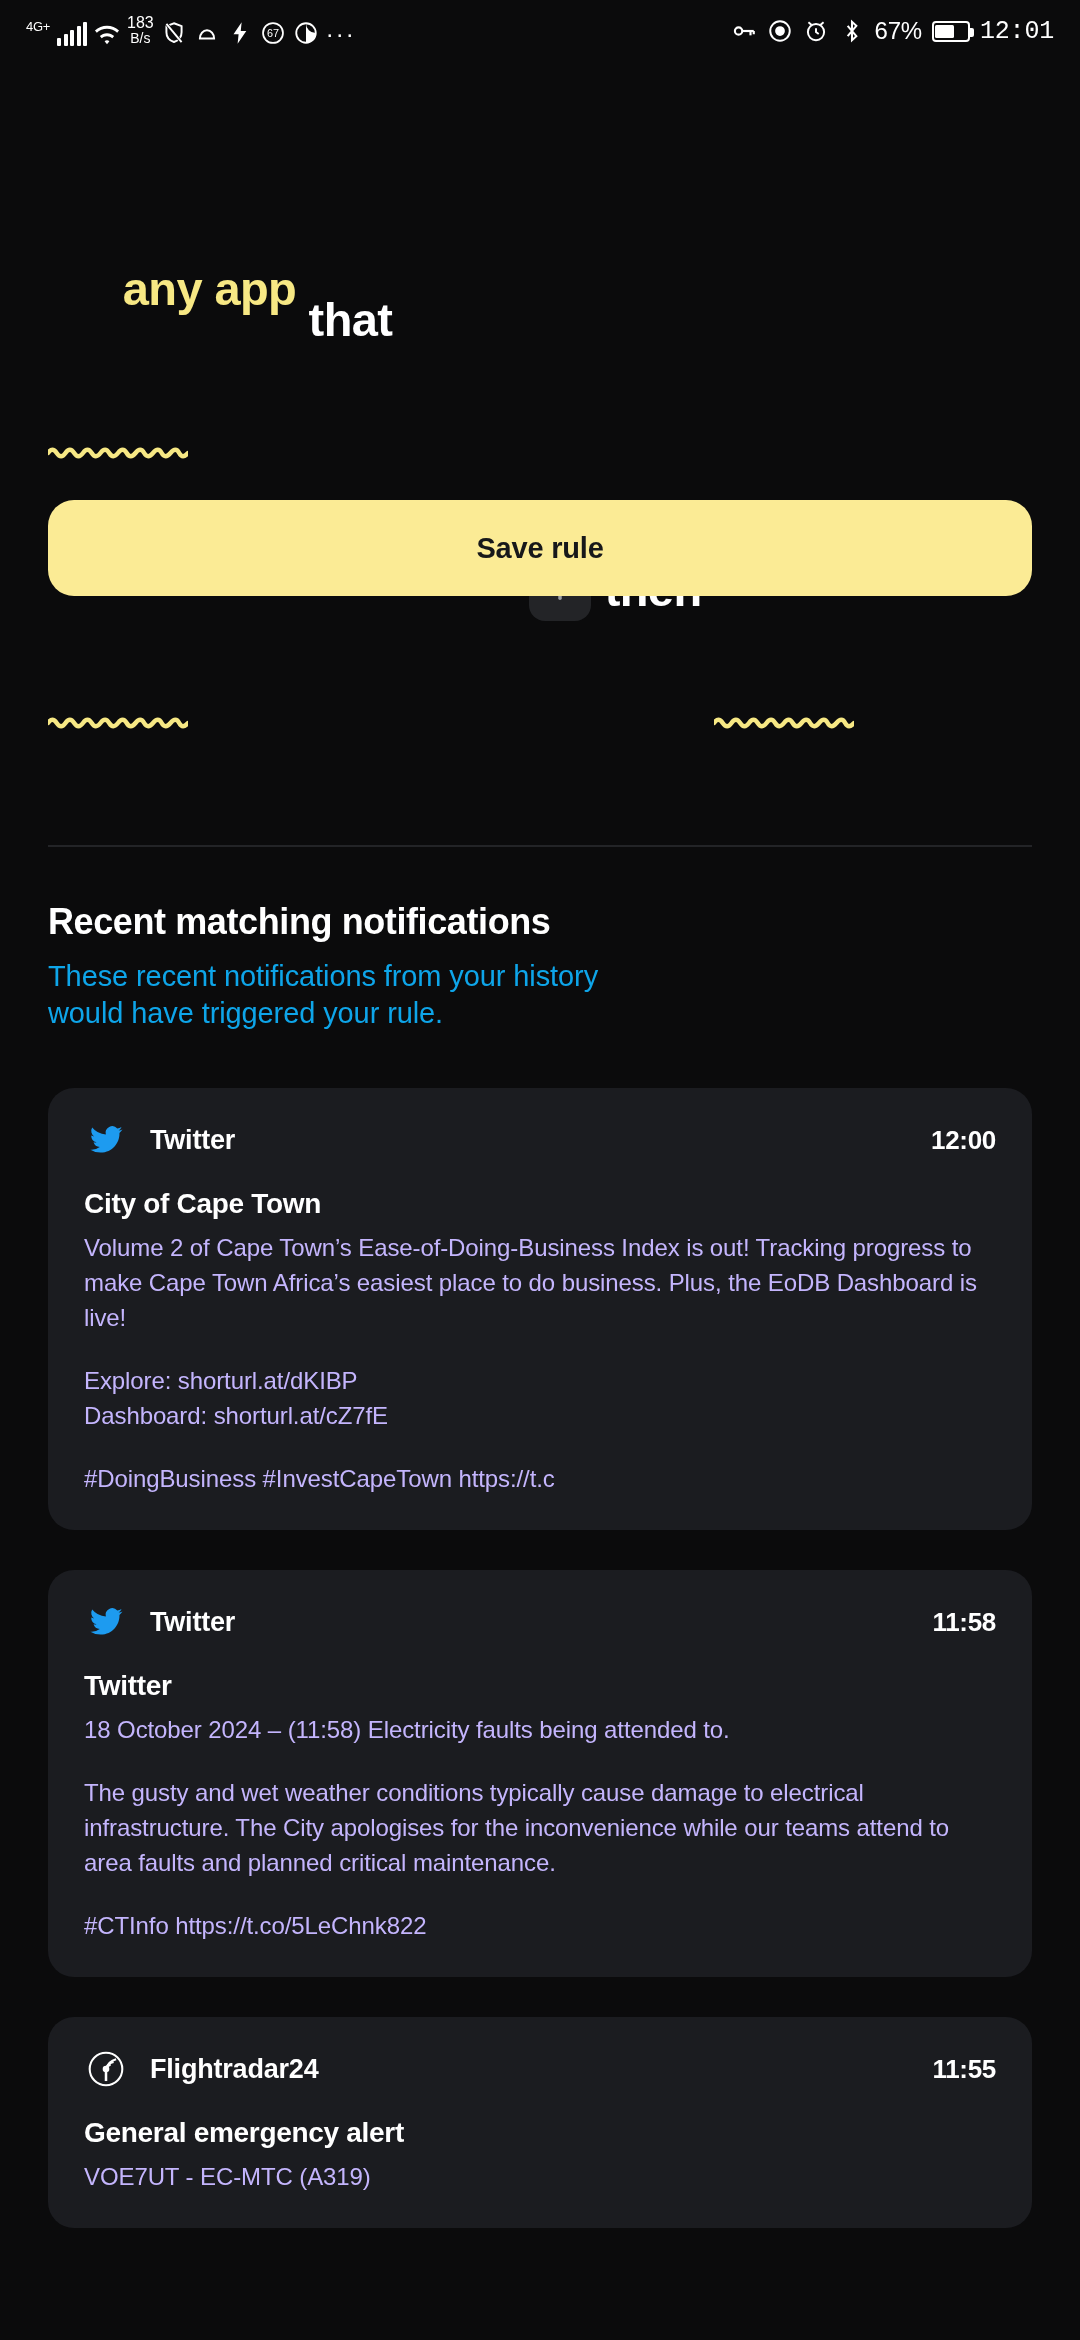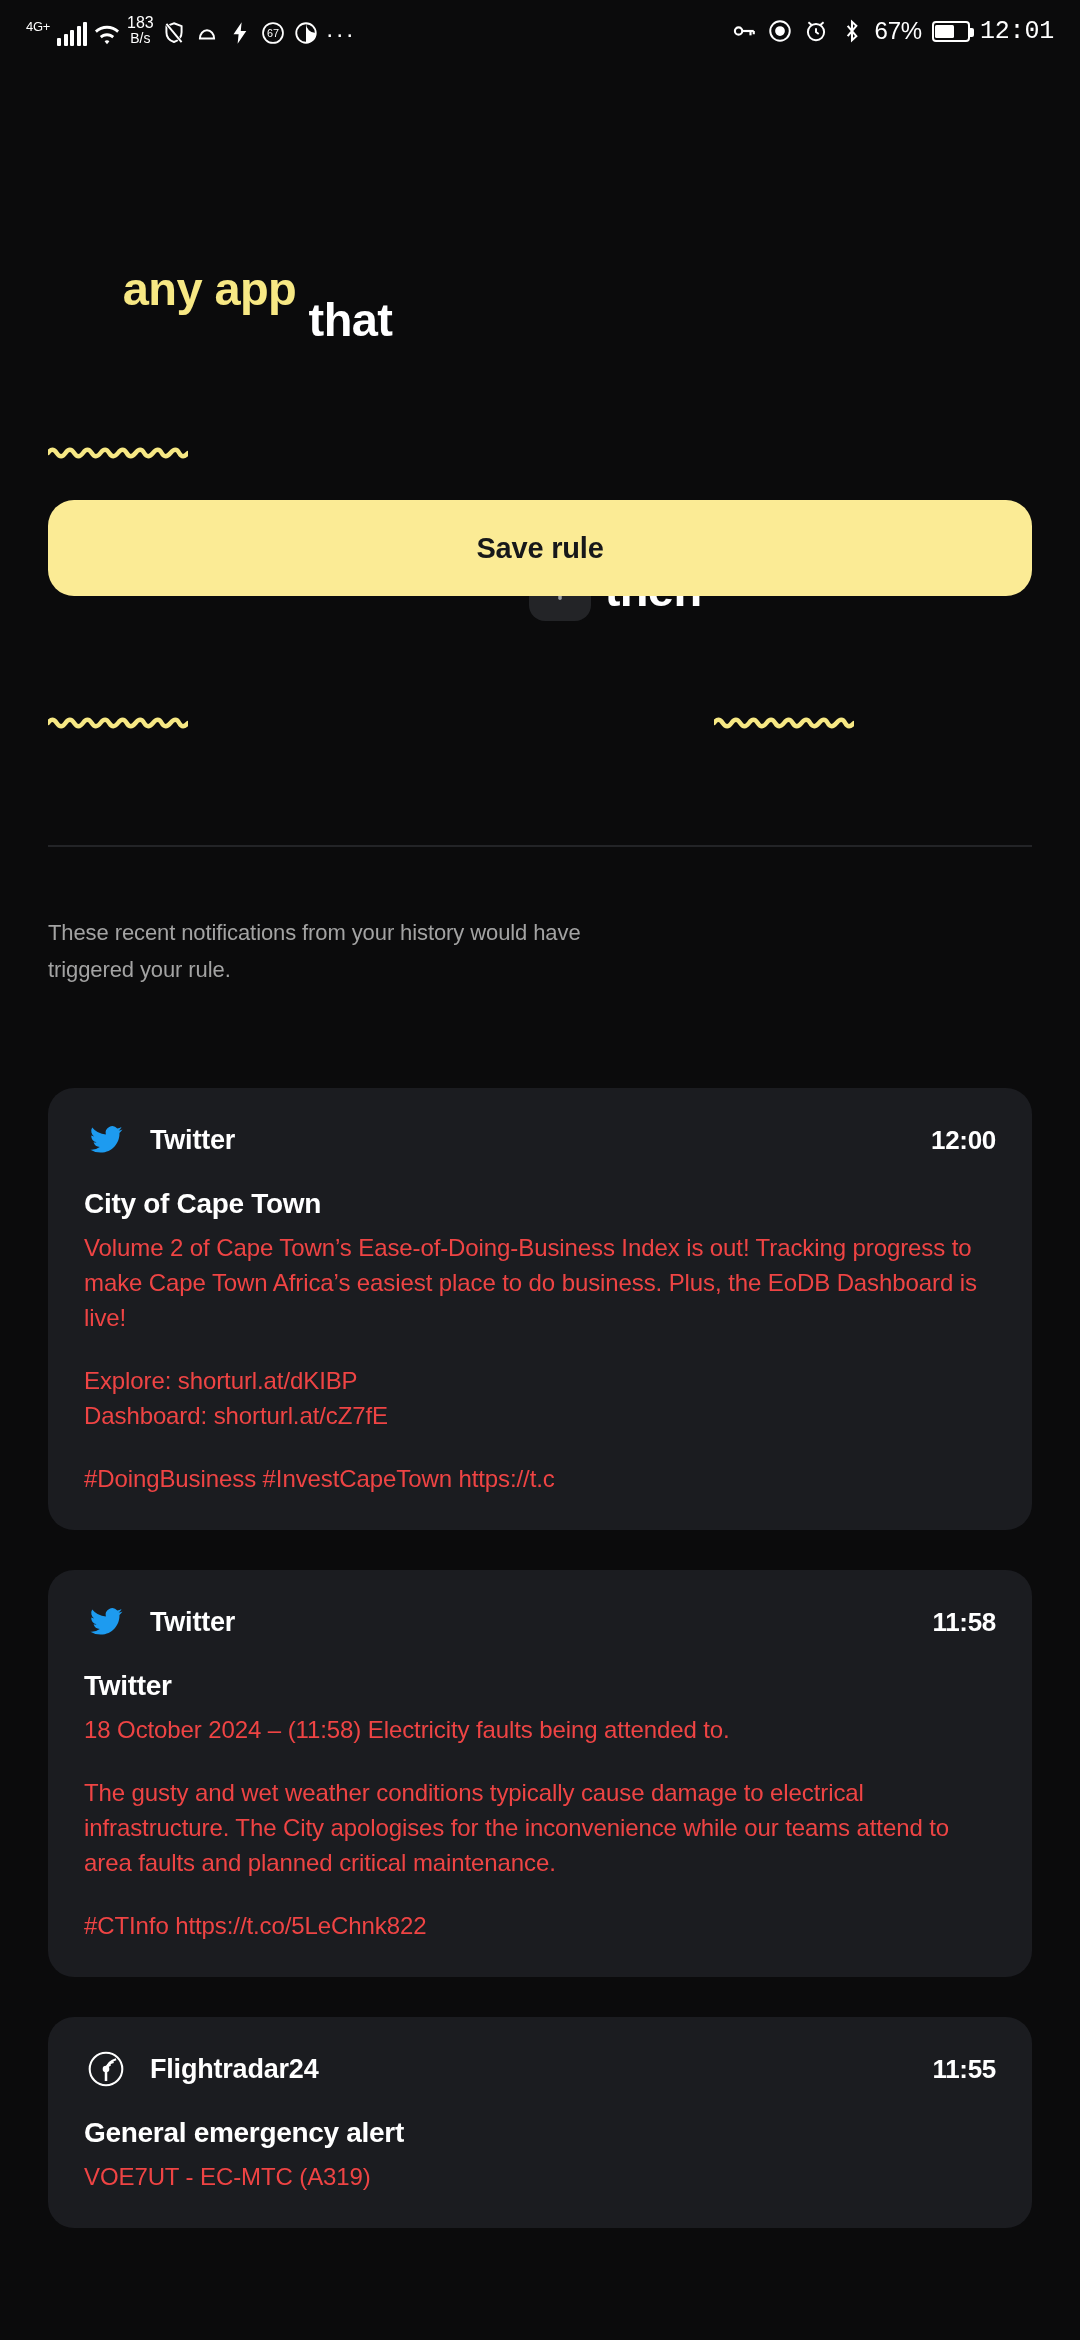--- a/index.html
+++ b/index.html
@@ -86,21 +86,21 @@
 
   
   .recent-head{
     position:absolute; left:48px; top:900px; width:984px;
   }
   .recent-title{
     font-size:36px; font-weight:700; color:#ffffff; letter-spacing:-.4px;
     line-height:44px;
   }
   .recent-sub{
-    margin-top:14px; font-size:22px; color:#a3a3a3; line-height:37px;
+    margin-top:14px; font-size:29px; color:#0ea5e9; line-height:37px;
     letter-spacing:-.1px; max-width:560px;
   }
 
   
   .cards{
     position:absolute; left:48px; top:1088px; width:984px;
   }
   .card{
     background:#1b1c20; border-radius:26px; padding:30px 36px 34px 36px;
     margin-bottom:40px;
@@ -109,21 +109,21 @@
   .app-icon{ width:44px; height:36px; flex:0 0 auto; display:flex;
              align-items:center; justify-content:center; margin-right:22px; }
   .app-name{ font-size:27px; font-weight:700; color:#ffffff; letter-spacing:-.2px; }
   .card-time{ margin-left:auto; font-size:26px; font-weight:700; color:#ffffff;
               letter-spacing:-.3px; }
   .card-title{
     margin-top:24px; font-size:28px; font-weight:700; color:#ffffff;
     letter-spacing:-.3px; line-height:36px;
   }
   .card-body{
-    margin-top:8px; font-size:24px; color:#ef4444; line-height:35px;
+    margin-top:8px; font-size:24px; color:#c4b5fd; line-height:35px;
     letter-spacing:-.1px;
   }
   .card-body p{ margin:0; }
   .card-body p.gap{ margin-top:28px; }
 </style>
 </head>
 <body>
 
 <div class="statusbar">
   <div class="sb-left">
@@ -244,20 +244,21 @@
         </svg>
     </span>
   </div>
 </div>
 
 <button class="save-btn">Save rule</button>
 
 <div class="divider"></div>
 
 <div class="recent-head">
+  <div class="recent-title">Recent matching notifications</div>
   <div class="recent-sub">These recent notifications from your history would have triggered your rule.</div>
 </div>
 
 <div class="cards" id="cards">
     <div class="card">
       <div class="card-head">
         <span class="app-icon">
           <svg viewBox="0 0 24 24" width="40" height="34">
             <path fill="#1d9bf0" d="M23.6 4.6a9.3 9.3 0 0 1-2.7.75 4.7 4.7 0 0 0 2.06-2.6 9.4 9.4 0 0 1-2.98 1.14A4.68 4.68 0 0 0 11.9 8.15 13.3 13.3 0 0 1 2.24 3.25a4.68 4.68 0 0 0 1.45 6.25 4.6 4.6 0 0 1-2.12-.59v.06a4.68 4.68 0 0 0 3.76 4.59 4.7 4.7 0 0 1-2.12.08 4.69 4.69 0 0 0 4.38 3.25A9.4 9.4 0 0 1 1 18.8a13.25 13.25 0 0 0 7.18 2.1c8.6 0 13.32-7.13 13.32-13.31v-.6a9.5 9.5 0 0 0 2.1-2.4z"></path>
           </svg>

